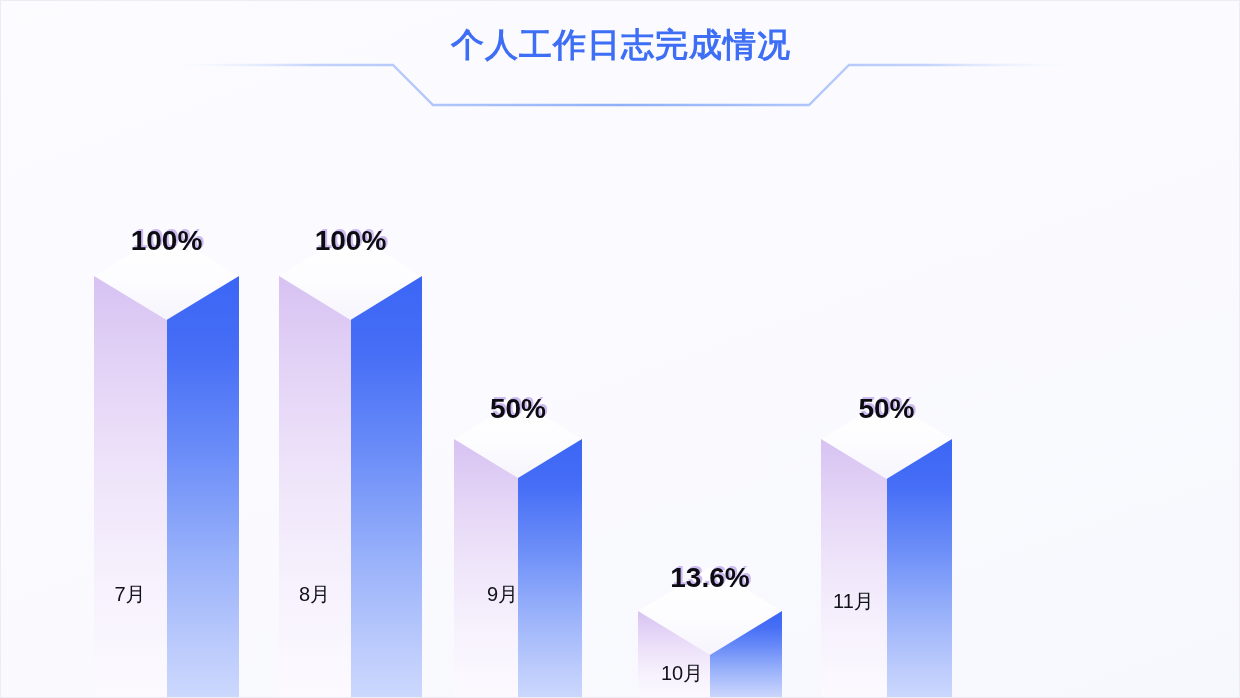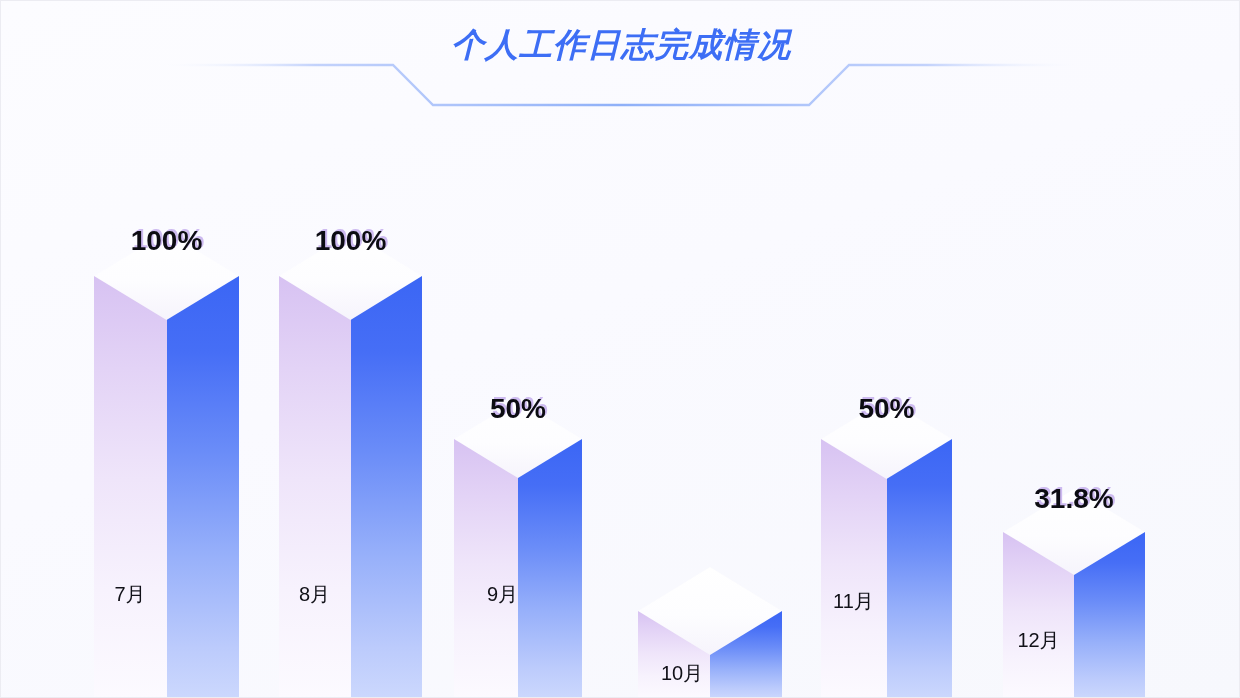--- a/index.html
+++ b/index.html
@@ -38,21 +38,20 @@
     top: 22px;
     left: 0;
     width: 1240px;
     text-align: center;
     font-size: 33px;
     font-weight: bold;
     letter-spacing: 1px;
     color: #3d6ef5;
     line-height: 44px;
     white-space: nowrap;
-    font-style: italic;
   }
 
   #title-ornament {
     position: absolute;
     top: 58px;
     left: 0;
     width: 1240px;
     height: 56px;
     pointer-events: none;
   }
@@ -212,42 +211,34 @@
       <div class="bar-value" style="top:-6px;">50%</div>
       <div class="prism" style="height:260px;">
         <div class="face-left" style="height:260px;"></div>
         <div class="face-right" style="height:260px;"></div>
         <div class="face-top" style="top:-39px; height:78px;"></div>
       </div>
       <div class="bar-label" style="left:0; width:64px; bottom:91px;text-align:right;">9月</div>
     </div>
 
     <div class="bar-group" style="left:637px; width:144px; height:131px;">
+      <div class="bar-value" style="top:-6px;">13.6%</div>
       <div class="prism" style="height:88px;">
         <div class="face-left" style="height:88px;"></div>
         <div class="face-right" style="height:88px;"></div>
         <div class="face-top" style="top:-44px; height:88px;"></div>
       </div>
       <div class="bar-label" style="left:8px; width:72px; bottom:12px;">10月</div>
     </div>
 
     <div class="bar-group" style="left:820px; width:131px; height:300px;">
       <div class="bar-value" style="top:-6px;">50%</div>
       <div class="prism" style="height:260px;">
         <div class="face-left" style="height:260px;"></div>
         <div class="face-right" style="height:260px;"></div>
         <div class="face-top" style="top:-40px; height:80px;"></div>
       </div>
       <div class="bar-label" style="left:0; width:65px; bottom:84px;">11月</div>
     </div>
 
-    <div class="bar-group" style="left:1002px; width:142px; height:210px;">
-      <div class="bar-value" style="top:-6px;">31.8%</div>
-      <div class="prism" style="height:167px;">
-        <div class="face-left" style="height:167px;"></div>
-        <div class="face-right" style="height:167px;"></div>
-        <div class="face-top" style="top:-43px; height:86px;"></div>
-      </div>
-      <div class="bar-label" style="left:0; width:71px; bottom:45px;">12月</div>
-    </div>
 
   </div>
 </div>
 
 </body></html>

